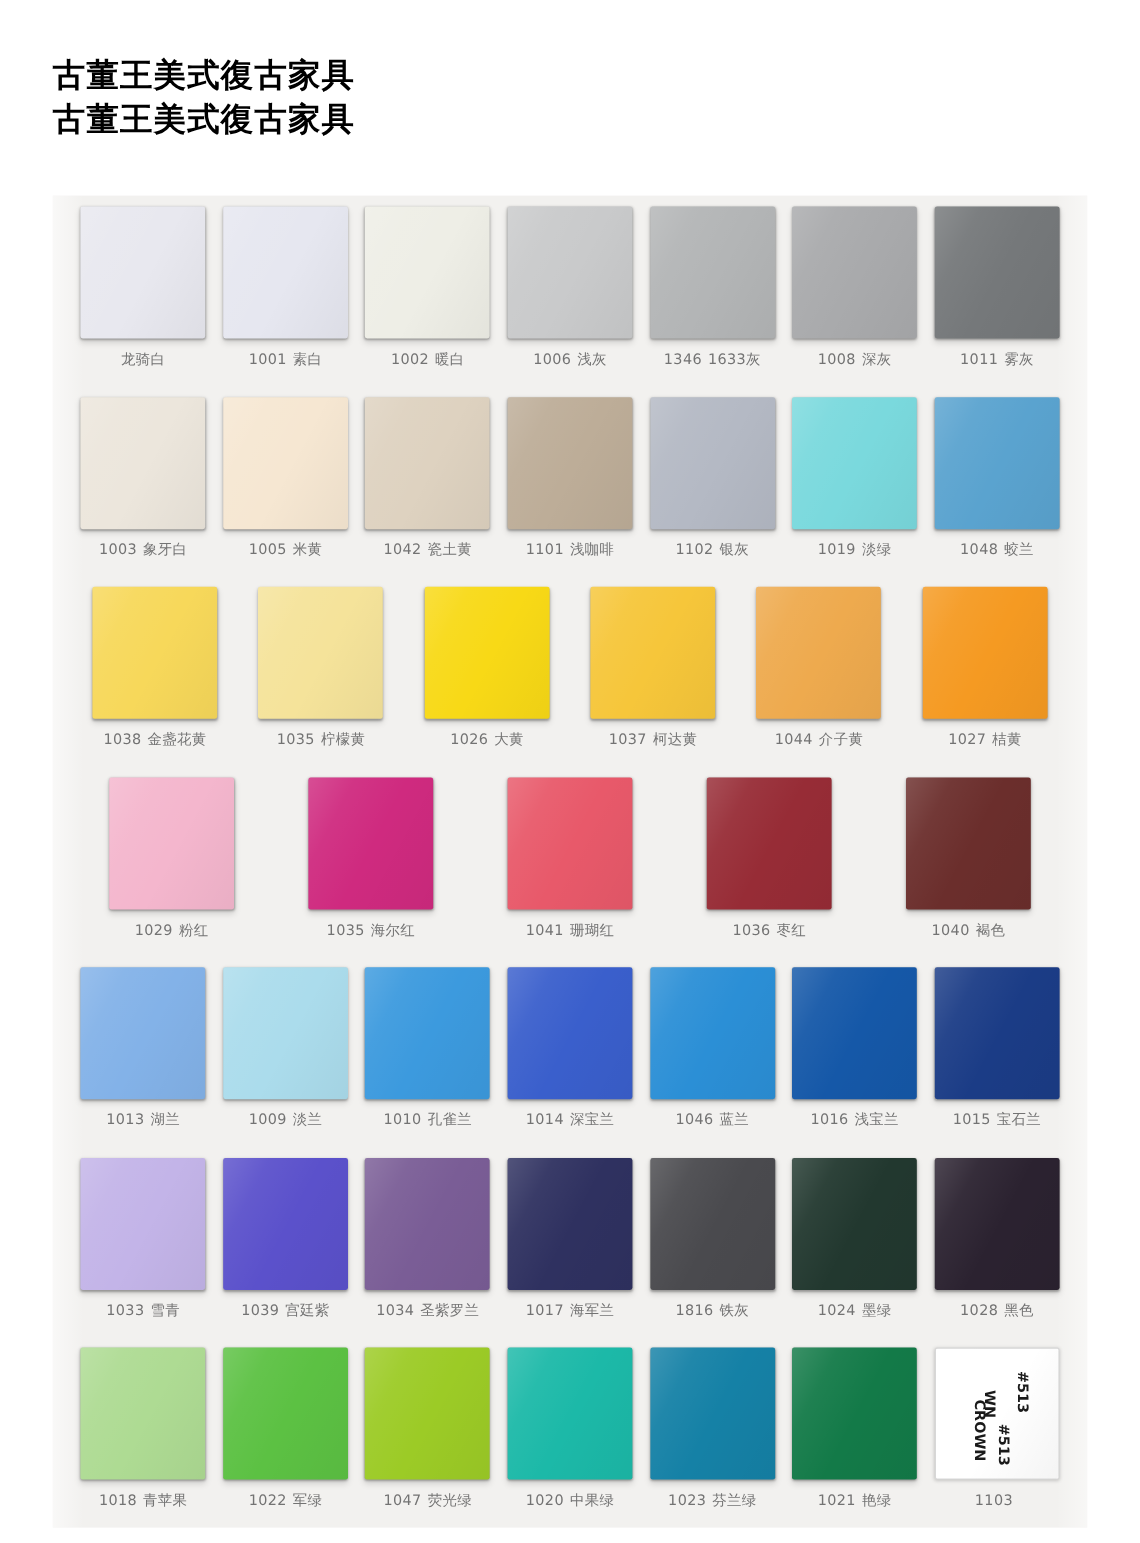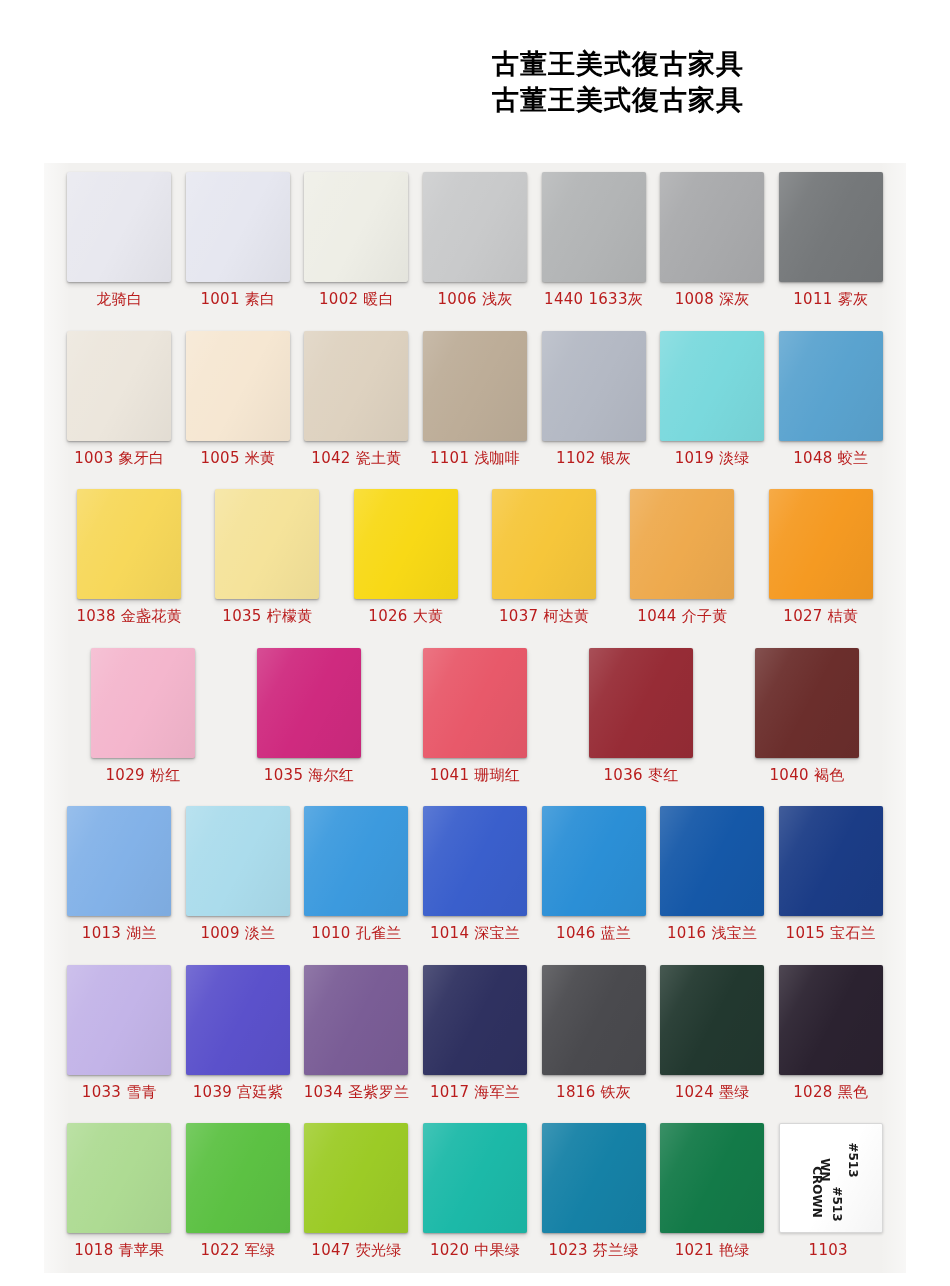--- a/index.html
+++ b/index.html
@@ -15,21 +15,20 @@
     overflow: hidden;
     position: relative;
   }
 
   
   .title-block {
     position: absolute;
     left: 44px;
     top: 46px;
     width: 700px;
-    text-align: right;
   }
   .title-line {
     font-family: "DejaVu Sans", sans-serif;
     font-weight: bold;
     font-size: 27px;
     line-height: 36px;
     letter-spacing: 1px;
     color: #000000;
     white-space: nowrap;
   }
@@ -121,23 +120,23 @@
     transform-origin: center;
   }
   .cc1 { top: 30px; left: 56px; transform: rotate(90deg); }
   .cc2 { top: 40px; left: 34px; transform: rotate(90deg); }
   .cc3 { top: 62px; left: 12px; transform: rotate(90deg); }
   .cc4 { top: 74px; left: 40px; transform: rotate(90deg); }
 
   .label {
     margin-top: 10px;
     font-family: "DejaVu Sans", sans-serif;
-    font-size: 15px;
+    font-size: 12px;
     line-height: 15px;
-    color: #b91c1c;
+    color: #737373;
     text-align: center;
     white-space: nowrap;
     letter-spacing: 0.3px;
     filter: blur(0.25px);
   }
   .label .code { margin-right: 5px; }
 </style>
 </head>
 <body>
 
@@ -170,21 +169,21 @@
         <div class="cell">
           <div class="chip-wrap">
             <div class="chip" style="background: rgb(201, 202, 203);"></div>
           </div>
           <div class="label"><span class="code">1006</span><span class="cname">浅灰</span></div>
         </div>
         <div class="cell">
           <div class="chip-wrap">
             <div class="chip" style="background: rgb(179, 181, 182);"></div>
           </div>
-          <div class="label"><span class="code">1440</span><span class="cname">1633灰</span></div>
+          <div class="label"><span class="code">1346</span><span class="cname">1633灰</span></div>
         </div>
         <div class="cell">
           <div class="chip-wrap">
             <div class="chip" style="background: rgb(169, 170, 172);"></div>
           </div>
           <div class="label"><span class="code">1008</span><span class="cname">深灰</span></div>
         </div>
         <div class="cell">
           <div class="chip-wrap">
             <div class="chip" style="background: rgb(117, 120, 122);"></div>

